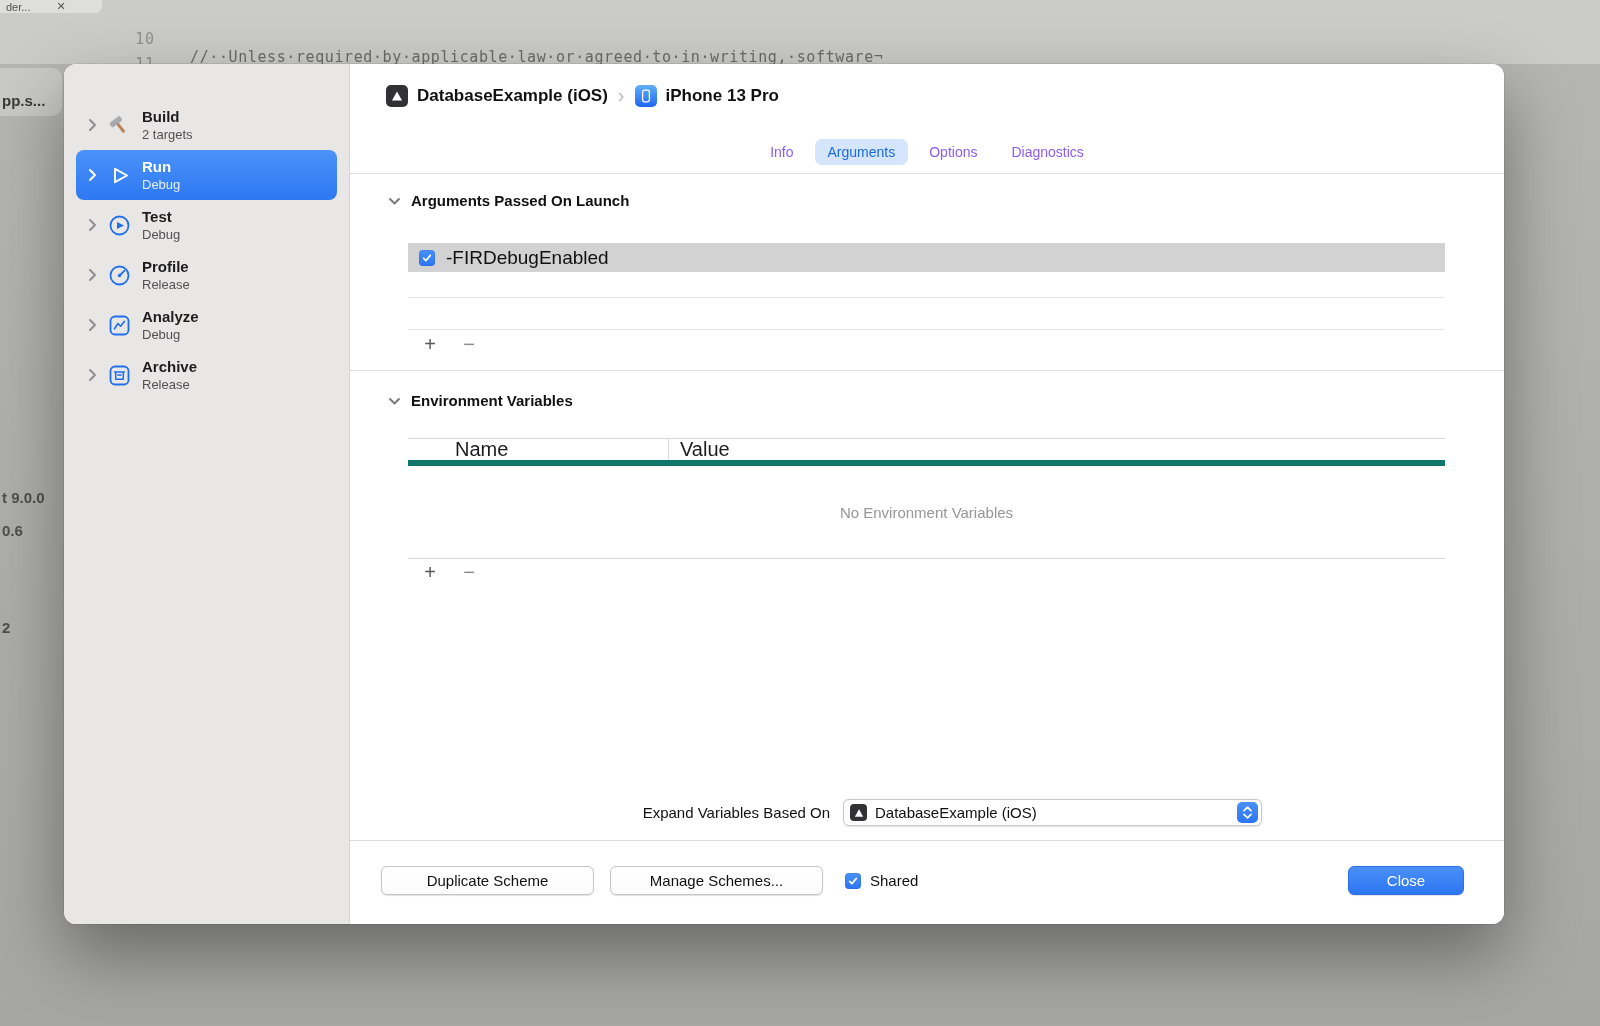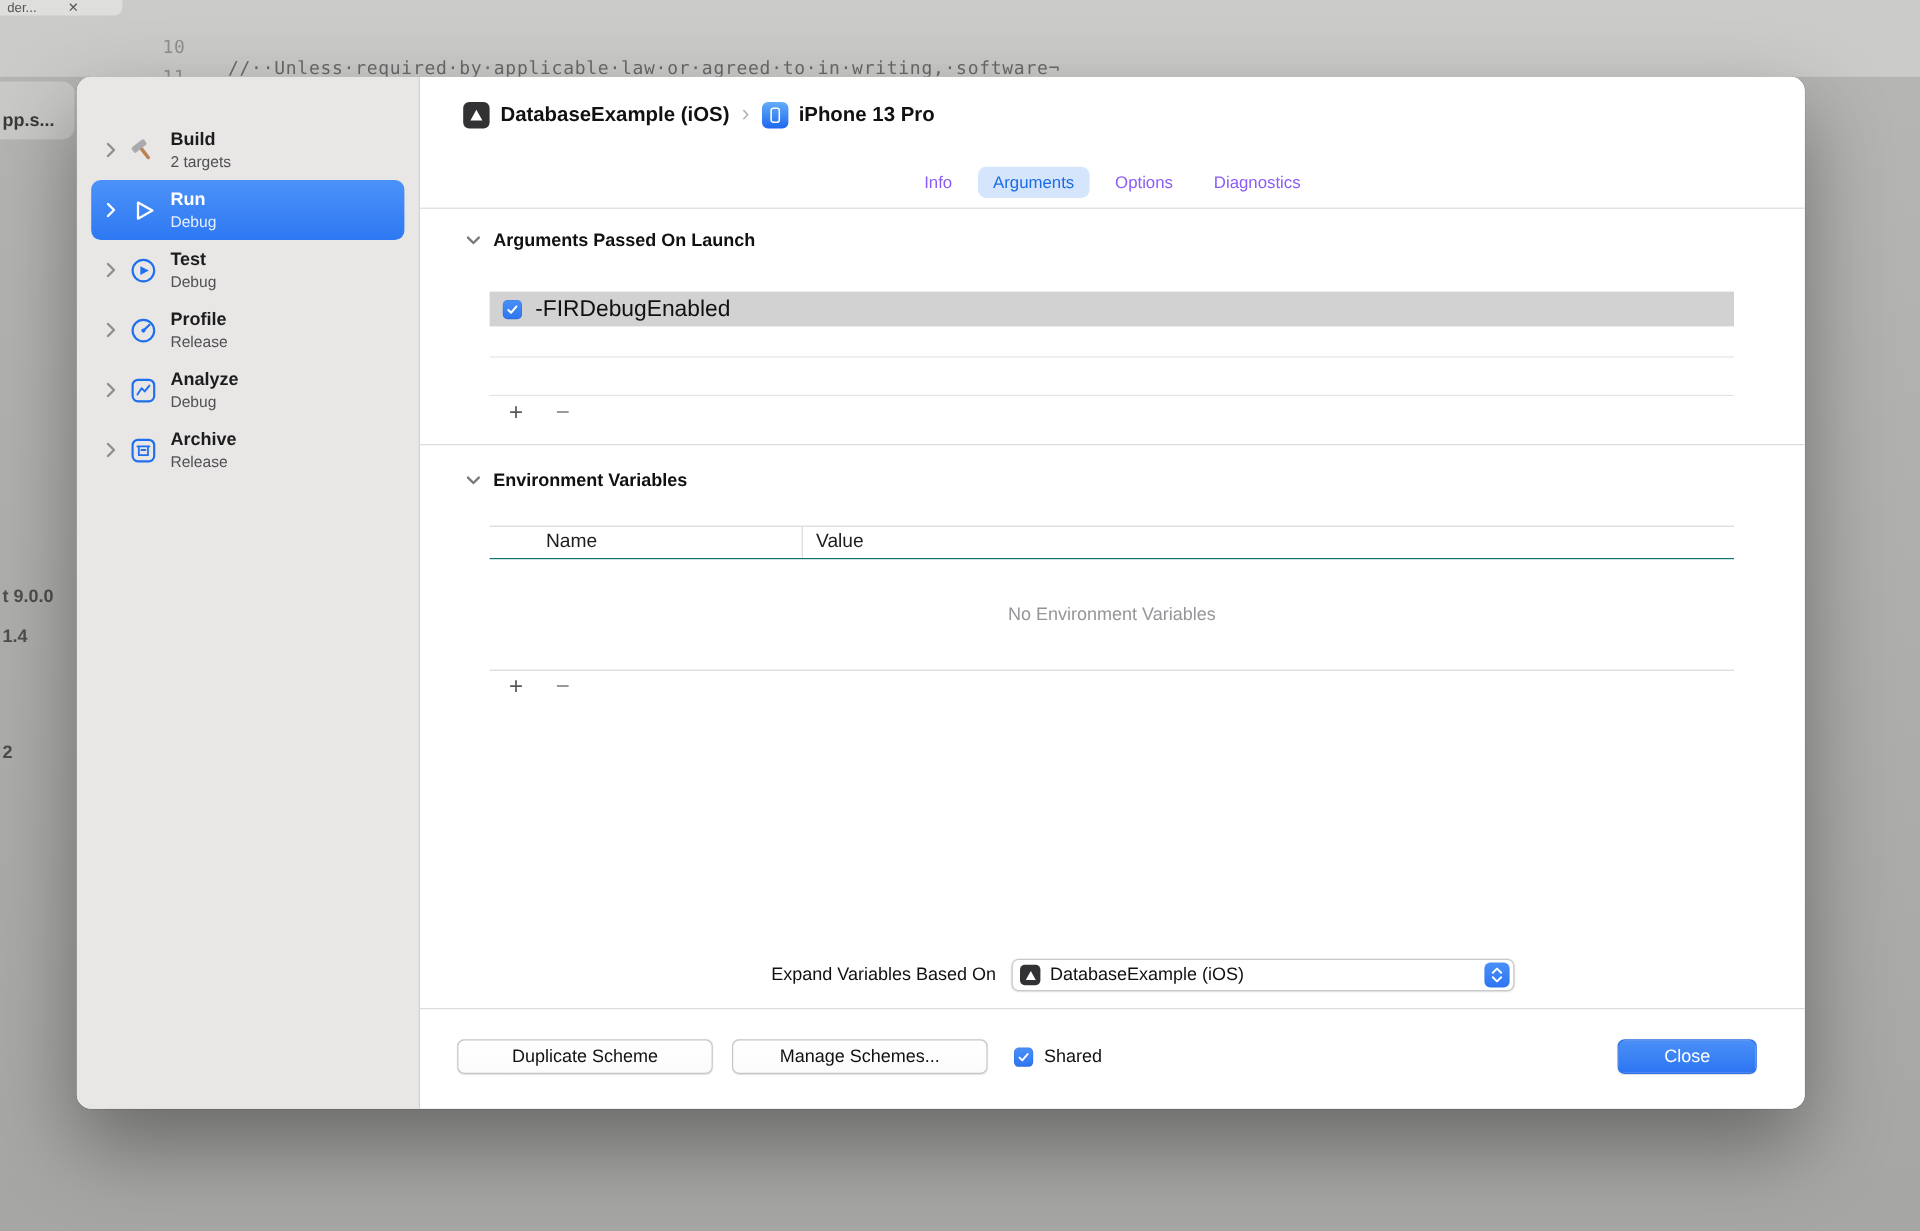--- a/index.html
+++ b/index.html
@@ -62,22 +62,22 @@
   .checkbox{width:16px;height:16px;border-radius:4px;background:linear-gradient(#4a90f8,#2d75f2);
     display:flex;align-items:center;justify-content:center;flex-shrink:0;
     box-shadow:inset 0 0 0 .5px rgba(0,0,0,.12);}
   .plusminus{position:absolute;display:flex;gap:21px;font-size:20px;color:#58585c;}
   #pm1{left:71px;top:270px;} #pm2{left:71px;top:498px;}
   .pm-btn{width:18px;text-align:center;line-height:20px;}
   .pm-btn.dim{color:#8b8b8f;}
   .hdivider{position:absolute;left:0;width:100%;height:1px;background:#dcdcdc;}
   #div1{top:306px;} #footer-div{top:776px;}
   .env-table{position:absolute;left:58px;top:374px;width:1037px;}
-  .env-head{height:28px;border-top:1px solid #d9d9d9;border-bottom:1px solid #0f766e;
-    display:flex;align-items:center;font-size:16px;color:#1d1d1f;position:relative;box-sizing:border-box;}
+  .env-head{height:28px;border-top:1px solid #d9d9d9;border-bottom:6px solid #0f766e;
+    display:flex;align-items:center;font-size:20px;color:#1d1d1f;position:relative;box-sizing:border-box;}
   .col-name{padding-left:47px;width:260px;box-sizing:border-box;}
   .col-sep{position:absolute;left:260px;top:0;bottom:0;width:1px;background:#d9d9d9;}
   .col-value{padding-left:12px;}
   .env-body{height:92px;border-bottom:1px solid #d9d9d9;display:flex;align-items:center;
     justify-content:center;font-size:15px;color:#96969a;}
   .expand-row{position:absolute;left:266px;top:735px;display:flex;align-items:center;gap:13px;}
   .expand-label{font-size:15px;color:#111;width:214px;text-align:right;}
   .popup{width:419px;height:27px;border:1px solid #c9c9c9;border-radius:6px;background:#fff;
     box-shadow:0 .5px 1.5px rgba(0,0,0,.12);display:flex;align-items:center;gap:8px;
     padding-left:6px;box-sizing:border-box;position:relative;font-size:15px;color:#111;}
@@ -108,21 +108,21 @@
     <span class="lnum">11</span>
     <span class="ltext">//··distributed·under·the·License·is·distributed·on·an·"AS·IS"·BASIS,¬</span>
   </div>
   <div class="bg-tab">
     <span>der...</span>
     <span>✕</span>
   </div>
   <div class="bg-panel-corner"></div>
   <span class="bg-frag" id="frag-0">pp.s...</span>
   <span class="bg-frag" id="frag-1">t 9.0.0</span>
-  <span class="bg-frag" id="frag-2">1.4</span>
+  <span class="bg-frag" id="frag-2">0.6</span>
   <span class="bg-frag" id="frag-3">2</span>
 </div>
 
 <div class="dialog">
 
   <aside class="sidebar">
 
     <div class="sb-item">
       <span class="sb-chev">
         <svg width="9" height="14" viewBox="0 0 9 14">

